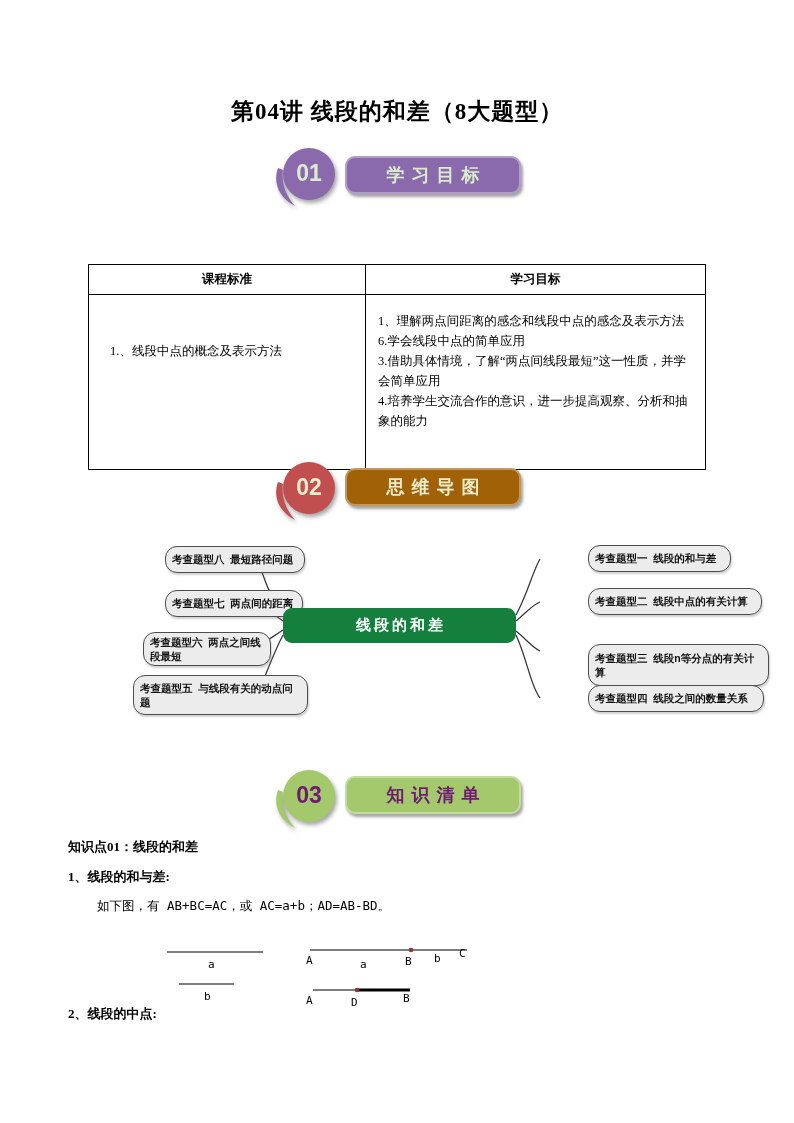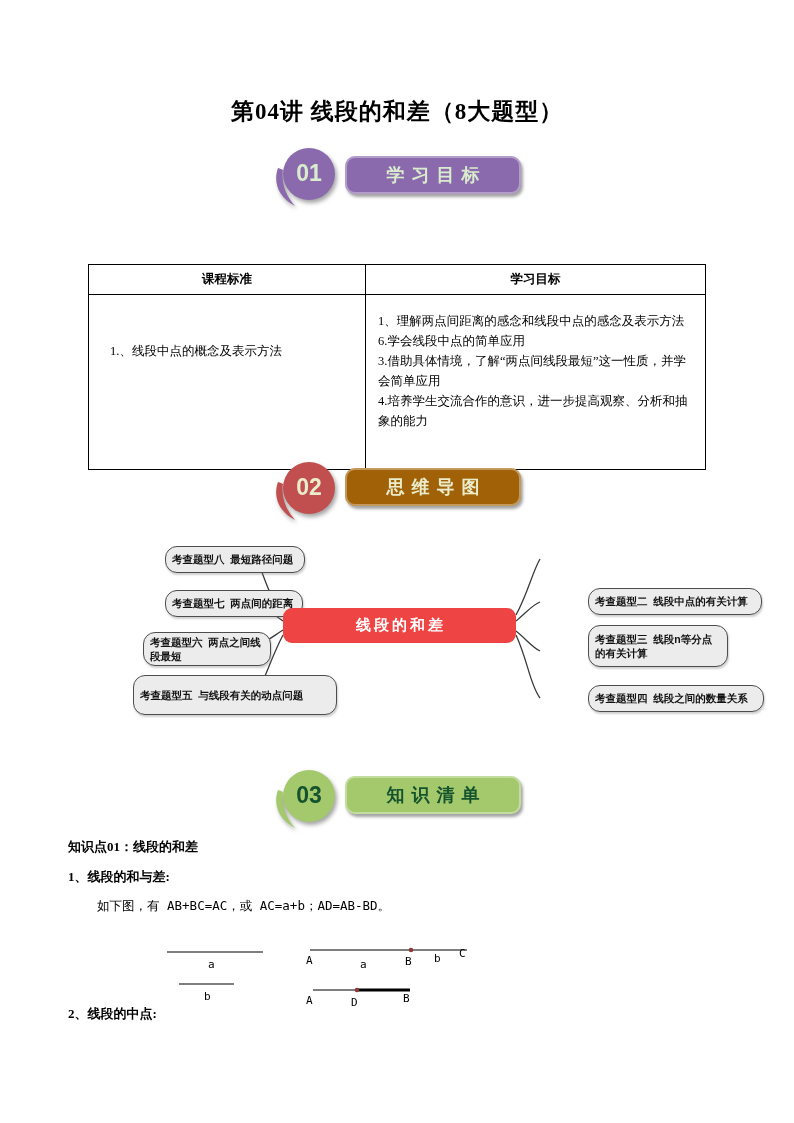--- a/index.html
+++ b/index.html
@@ -26,21 +26,21 @@
   }
   .badge-rect{
     width:176px;height:38px;border-radius:10px;
     display:flex;align-items:center;justify-content:center;
     font-family:"Liberation Sans","DejaVu Sans",sans-serif;
     font-weight:bold;font-size:18px;letter-spacing:7px;text-indent:7px;
     box-shadow:2px 3px 3px rgba(90,90,90,.55), inset 0 0 0 2px rgba(255,255,255,.35);
   }
   .s1-fill{background:#8a6aad;}  .s1-txt{color:#d9eccd;}
   .s2-fill{background:#a16207;}  .s2-txt{color:#eaeccb;}
-  .s3-fill{background:#a4c96c;text-align:right;}  .s3-txt{color:#14532d;}
+  .s3-fill{background:#a4c96c;text-align:right;}  .s3-txt{color:#701a75;}
 
   
   .goals-table{
     left:88px;top:227px;width:618px;border-collapse:collapse;
     font-size:12.5px;table-layout:fixed;margin-top:37px;
   }
   .goals-table th,.goals-table td{
     border:1.6px solid #000;vertical-align:top;box-sizing:border-box;
   }
   .goals-table th{height:30px;text-align:center;vertical-align:middle;font-weight:bold;font-size:12.5px;}
@@ -54,32 +54,32 @@
   .mm-svg{position:absolute;left:0;top:0;}
   .mm-node{
     position:absolute;background:#ececec;border:1.5px solid #4d4d4d;border-radius:12px;
     font-family:"Liberation Sans","DejaVu Sans",sans-serif;font-weight:bold;
     font-size:10.5px;color:#111;line-height:1.35;
     display:flex;align-items:center;padding:2px 6px;box-sizing:border-box;
     white-space:pre-wrap;box-shadow:1px 2px 2px rgba(120,120,120,.35);margin-left:48px;
   }
   .mm-center{
     position:absolute;left:283px;top:73px;width:233px;height:35px;
-    background:#ef4444;border-radius:9px;color:#fff;
+    background:#15803d;border-radius:9px;color:#fff;
     display:flex;align-items:center;justify-content:center;
     font-family:"Liberation Sans","DejaVu Sans",sans-serif;font-weight:bold;
     font-size:15px;letter-spacing:3px;text-indent:3px;
   }
   .mm-l1{left:117px;top:11px;width:140px;min-height:27px;}
   .mm-l2{left:117px;top:55px;width:138px;min-height:27px;}
   .mm-l3{left:95px; top:97px;width:128px;min-height:27px;}
-  .mm-l4{left:85px; top:140px;width:204px;min-height:40px;text-align:right;}
+  .mm-l4{left:85px; top:140px;width:175px;min-height:40px;}
   .mm-r1{left:540px;top:10px;width:143px;min-height:27px;}
   .mm-r2{left:540px;top:53px;width:174px;min-height:27px;}
-  .mm-r3{left:540px;top:90px;width:140px;min-height:42px;}
+  .mm-r3{left:540px;top:109px;width:181px;min-height:42px;}
   .mm-r4{left:540px;top:150px;width:176px;min-height:27px;}
 
   
   .k-heading{left:68px;top:838px;font-size:13px;font-weight:bold;}
   .k-item1{left:68px;top:868px;font-size:13px;font-weight:bold;}
   .k-desc{left:97px;top:898px;font-size:12.5px;
     font-family:"DejaVu Sans Mono","Liberation Serif",monospace;}
   .k-item2{left:68px;top:1005px;font-size:13px;font-weight:bold;}
   .diagram{left:0;top:930px;}
   .diagram text{
@@ -146,20 +146,21 @@
     </g>
   </svg>
 
   <div class="mm-node mm-l1">考查题型八  最短路径问题</div>
   <div class="mm-node mm-l2">考查题型七  两点间的距离</div>
   <div class="mm-node mm-l3">考查题型六  两点之间线段最短</div>
   <div class="mm-node mm-l4">考查题型五  与线段有关的动点问题</div>
 
   <div class="mm-center">线段的和差</div>
 
+  <div class="mm-node mm-r1">考查题型一  线段的和与差</div>
   <div class="mm-node mm-r2">考查题型二  线段中点的有关计算</div>
   <div class="mm-node mm-r3">考查题型三  线段n等分点的有关计算</div>
   <div class="mm-node mm-r4">考查题型四  线段之间的数量关系</div>
 </div>
 
 <div class="abs badge-circle" style="left:272px;top:766px;">
   <svg width="64" height="64" viewBox="0 0 64 64">
     <path d="M6,24 C1,38 6,53 23,62 C13,51 9,37 11,26 C9,25 7,24 6,24 Z" fill="#a4c96c"></path>
     <circle cx="37" cy="30" r="26" fill="#a4c96c"></circle>
   </svg>

